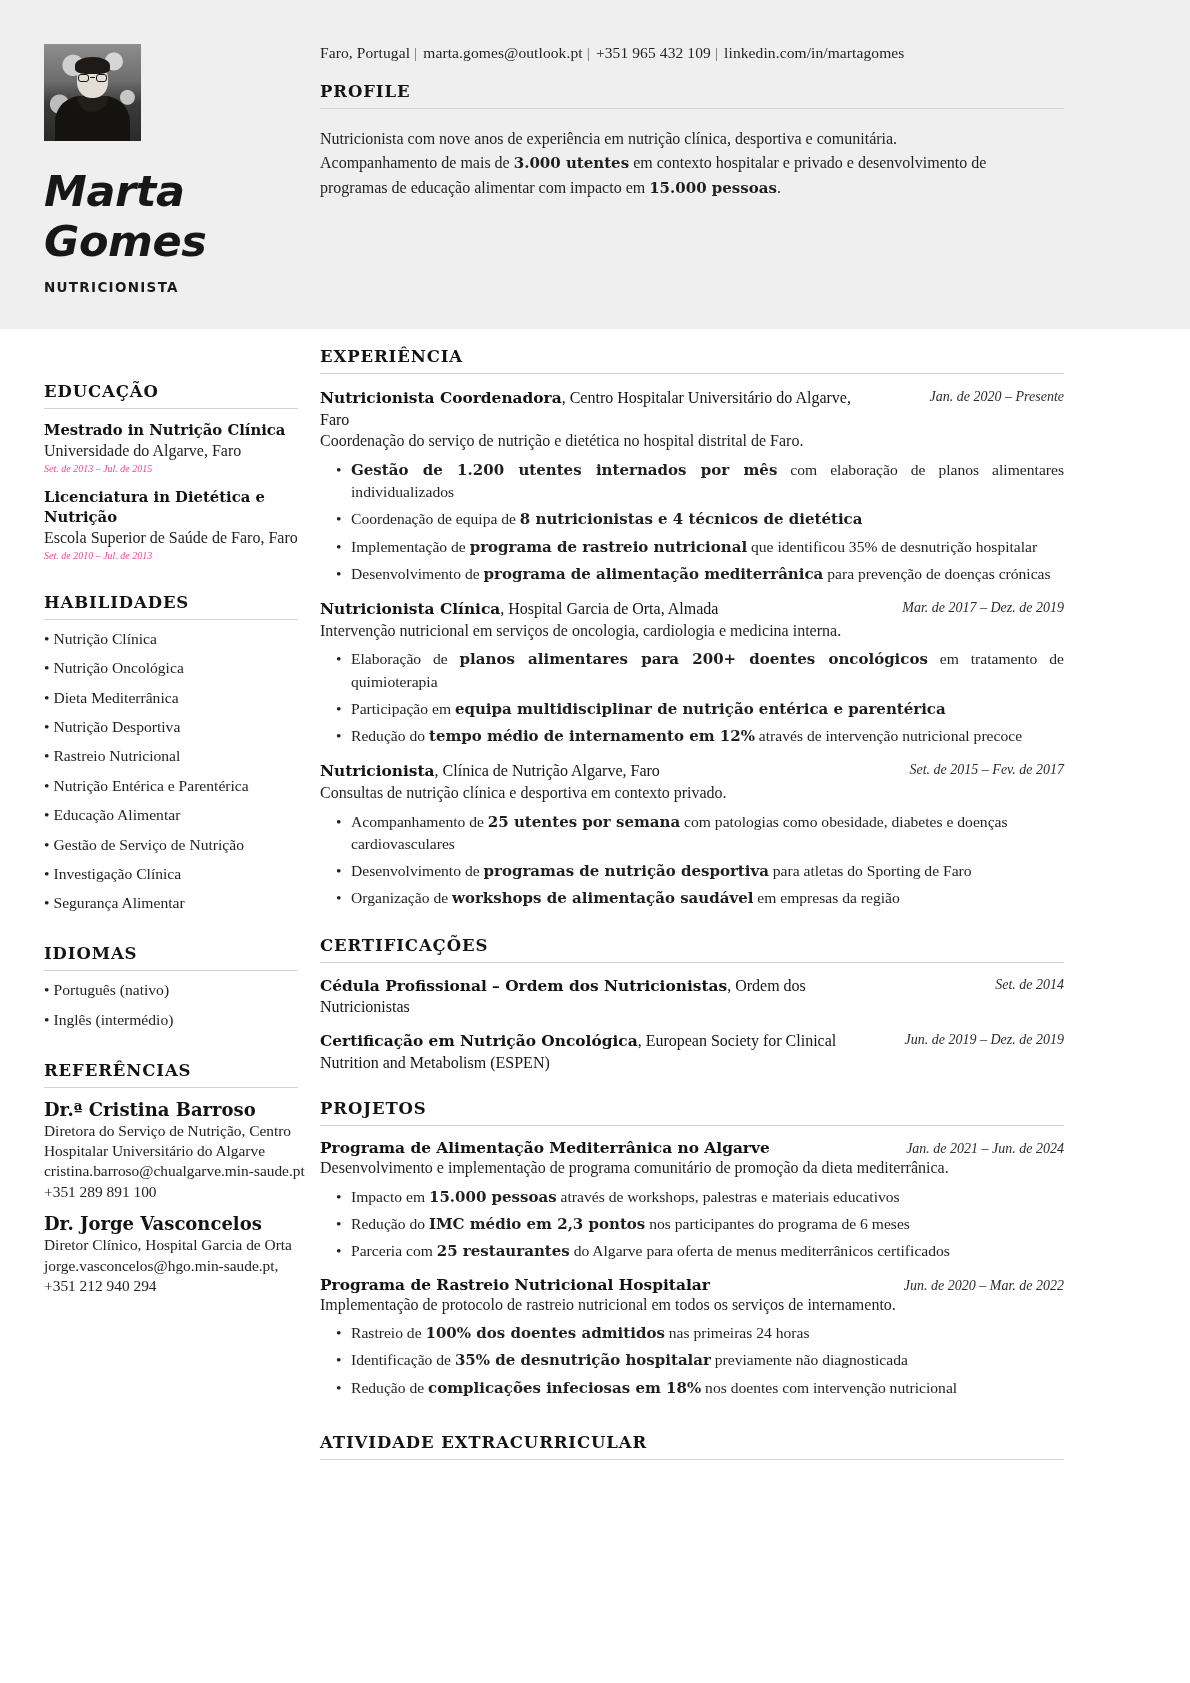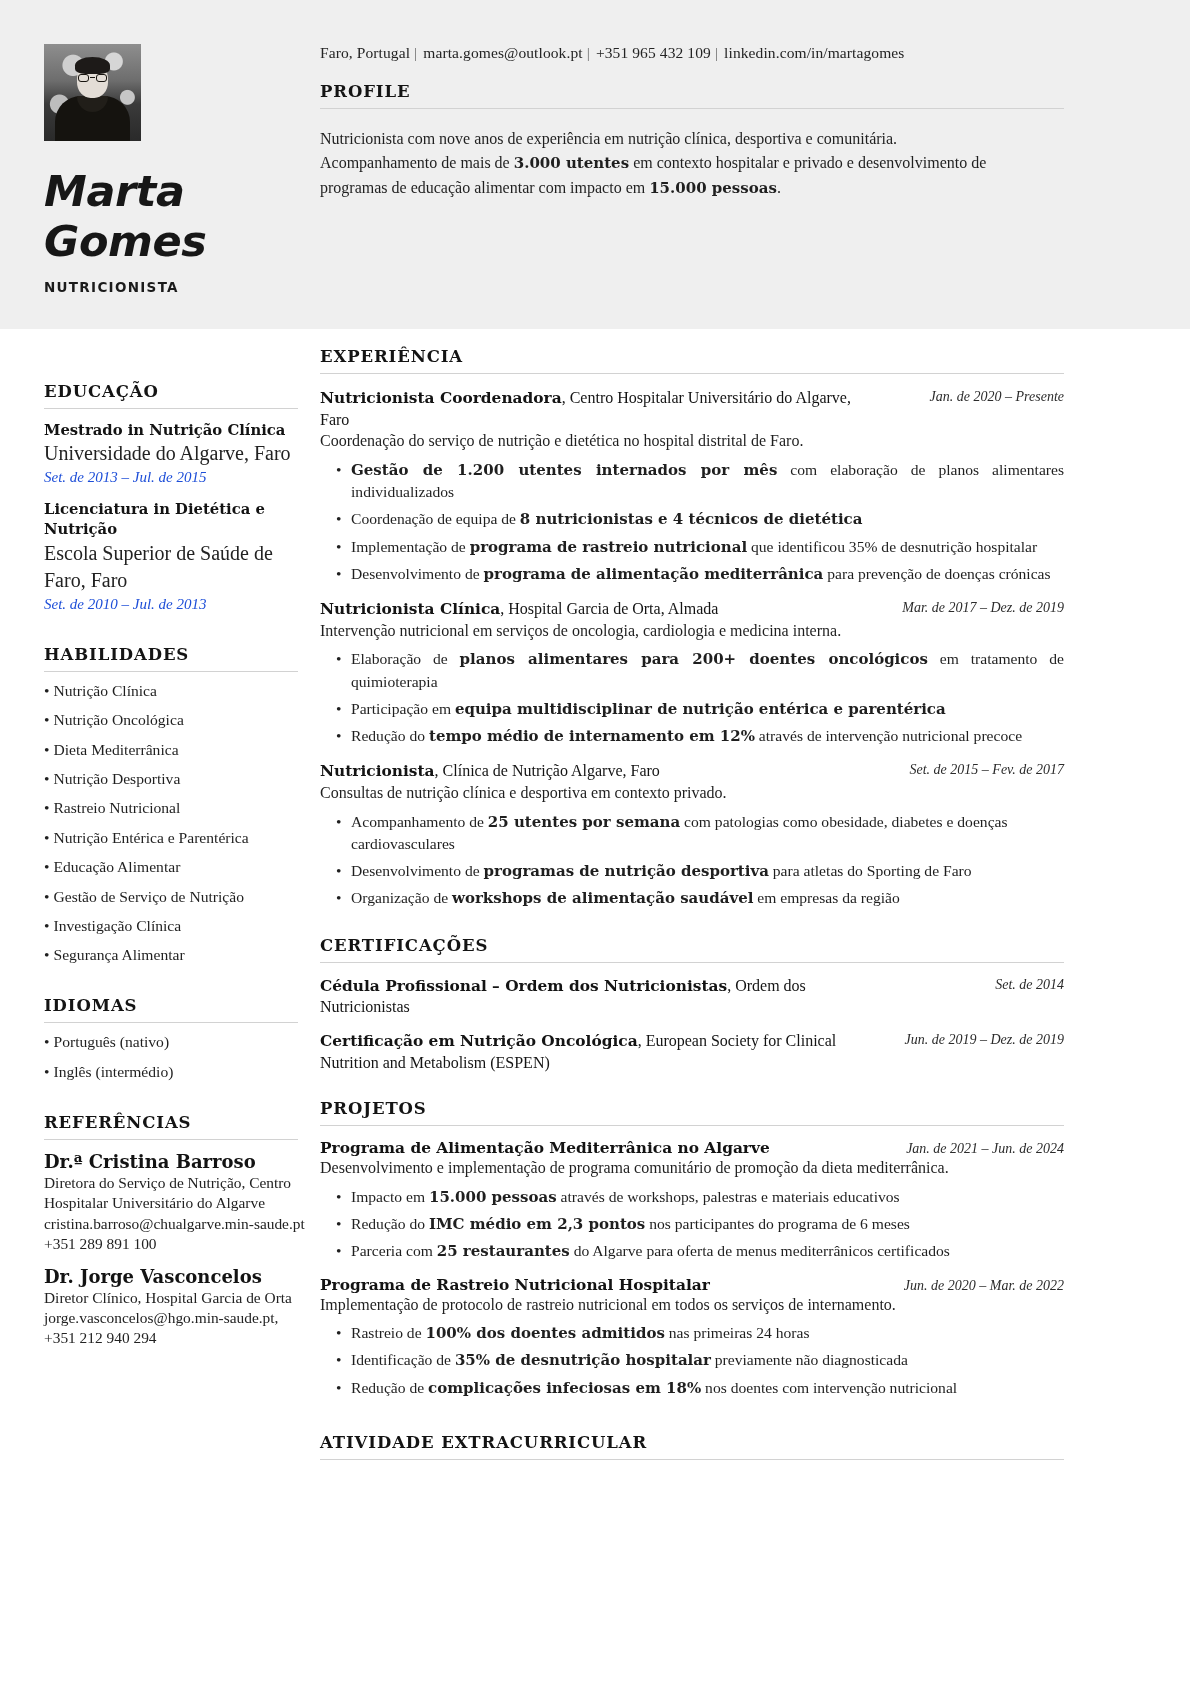--- a/index.html
+++ b/index.html
@@ -179,29 +179,29 @@
   .left-col .block { margin-bottom: 30px; }
   .edu-item { margin-top: 11px; }
   .edu-degree {
     font-family: "DejaVu Serif", serif;
     font-weight: bold;
     font-size: 14.8px;
     line-height: 1.36;
     color: #131313;
   }
   .edu-school {
-    font-size: 20px;
+    font-size: 16px;
     line-height: 1.36;
     color: #222;
   }
   .edu-dates {
     font-style: italic;
-    font-size: 15px;
+    font-size: 10px;
     line-height: 1.4;
-    color: #1d4ed8;
+    color: #ec4899;
   }
   .bullet-list { margin-top: 9px; }
   .bullet-list .li {
     font-size: 15.6px;
     line-height: 1.34;
     color: #1f1f1f;
     margin-bottom: 8.5px;
   }
   .bullet-list .li .dot { margin-right: 4px; }
 

